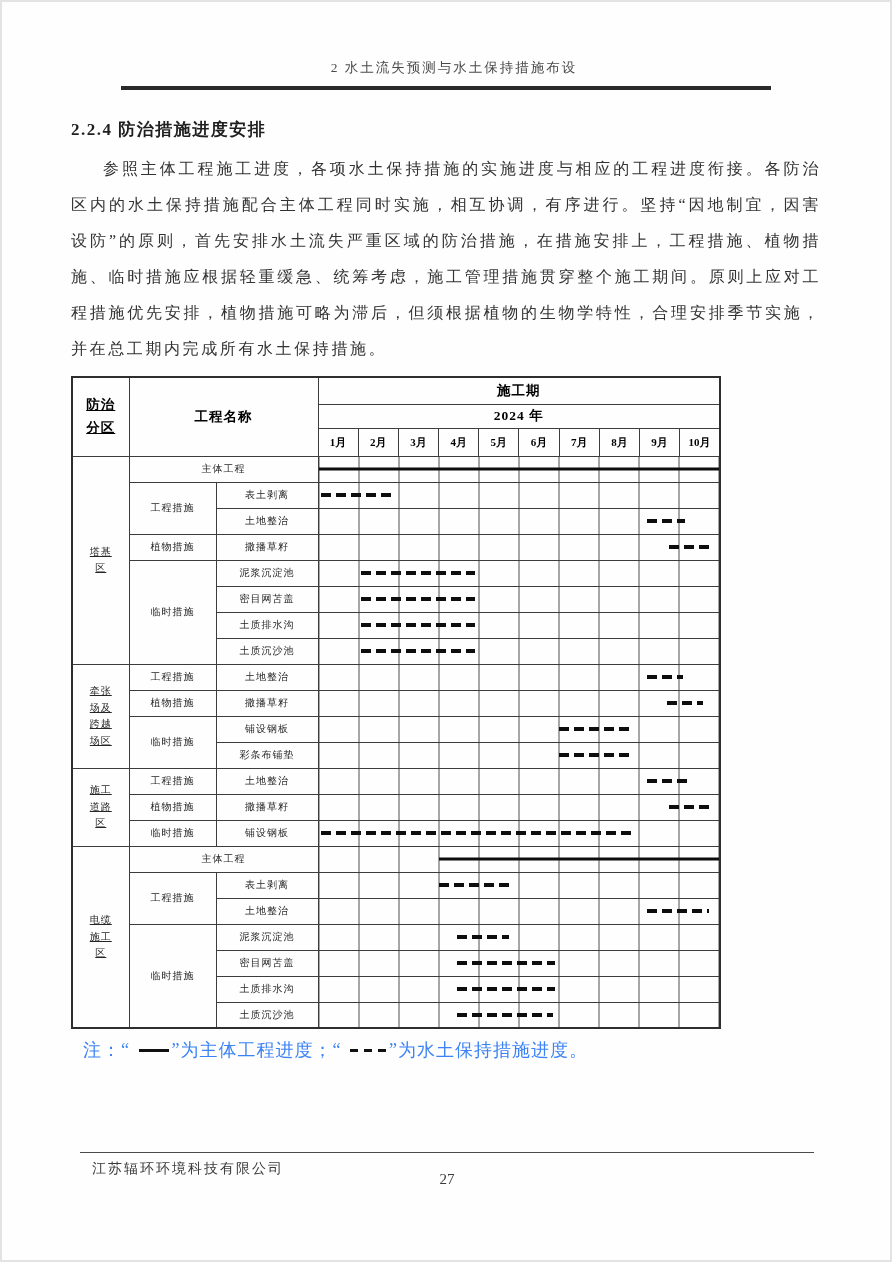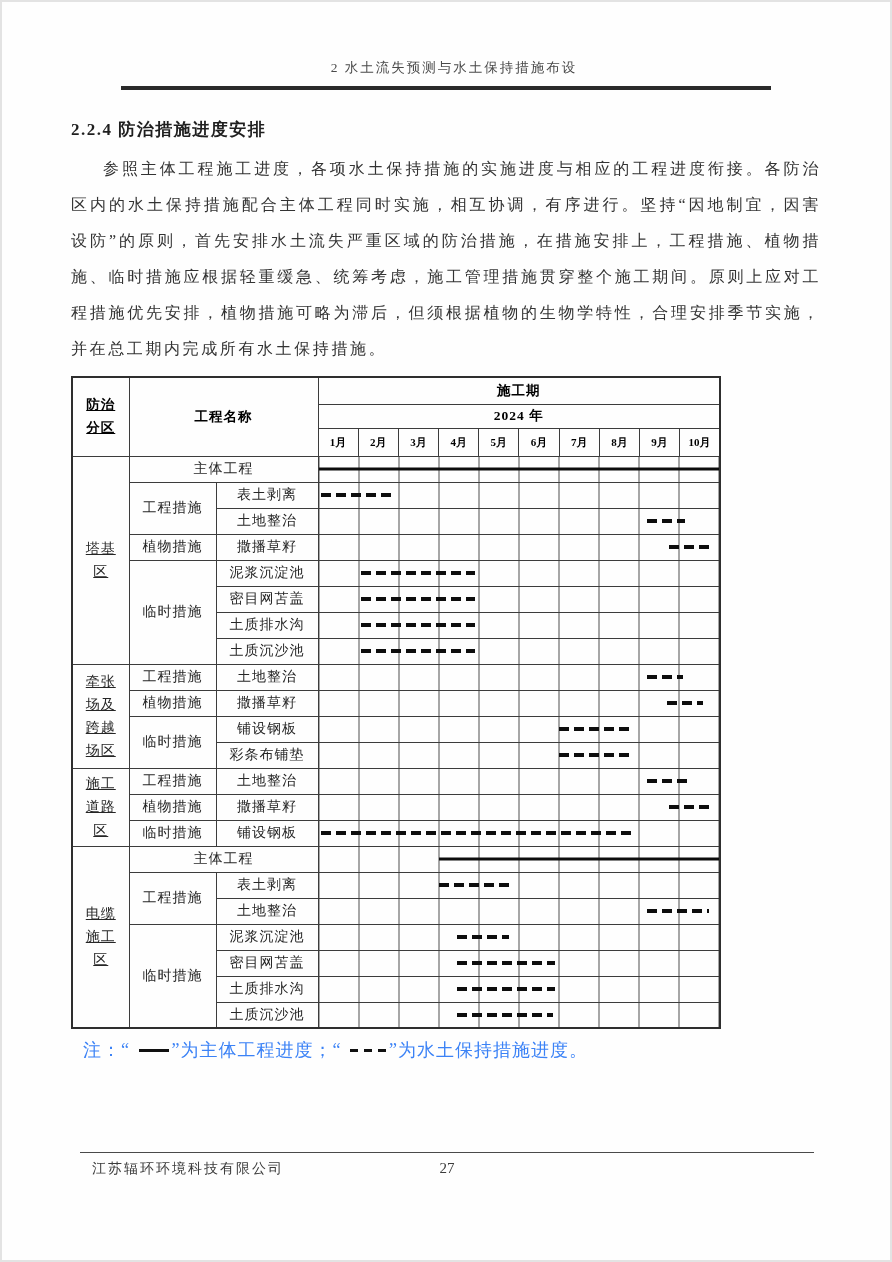--- a/index.html
+++ b/index.html
@@ -78,21 +78,21 @@
     font-weight: bold;
     letter-spacing: 1px;
     color: #000000;
     background: #fefefe;
   }
   .gantt-table thead tr.h1 th { height: 27px; }
   .gantt-table thead tr.h2 th { height: 24px; }
   .gantt-table thead tr.h3 th { height: 28px; font-size: 11px; letter-spacing: 0; }
   .gantt-table tbody td {
     height: 26px;
-    font-size: 14px;
+    font-size: 10px;
     letter-spacing: 1px;
     color: #262626;
   }
   .col-zone    { width: 57px; }
   .col-measure { width: 87px; }
   .col-name    { width: 102px; }
   .col-month   { width: 40.2px; }
 
   .zone-text {
     display: inline-block;
@@ -138,21 +138,21 @@
     width: 36px; height: 3px;
     background: repeating-linear-gradient(90deg, #111 0 8px, transparent 8px 14px);
   }
 
   .footer {
     position: absolute;
     left: 78px;
     width: 734px;
     top: 1150px;
     border-top: 1px solid #4a4a4a;
-    padding-top: 7px;
+    padding-top: 18px;
   }
   .footer-company {
     position: absolute;
     left: 12px;
     top: 7px;
     font-size: 14px;
     letter-spacing: 2px;
     color: #3a3a3a;
   }
   .footer-page {

